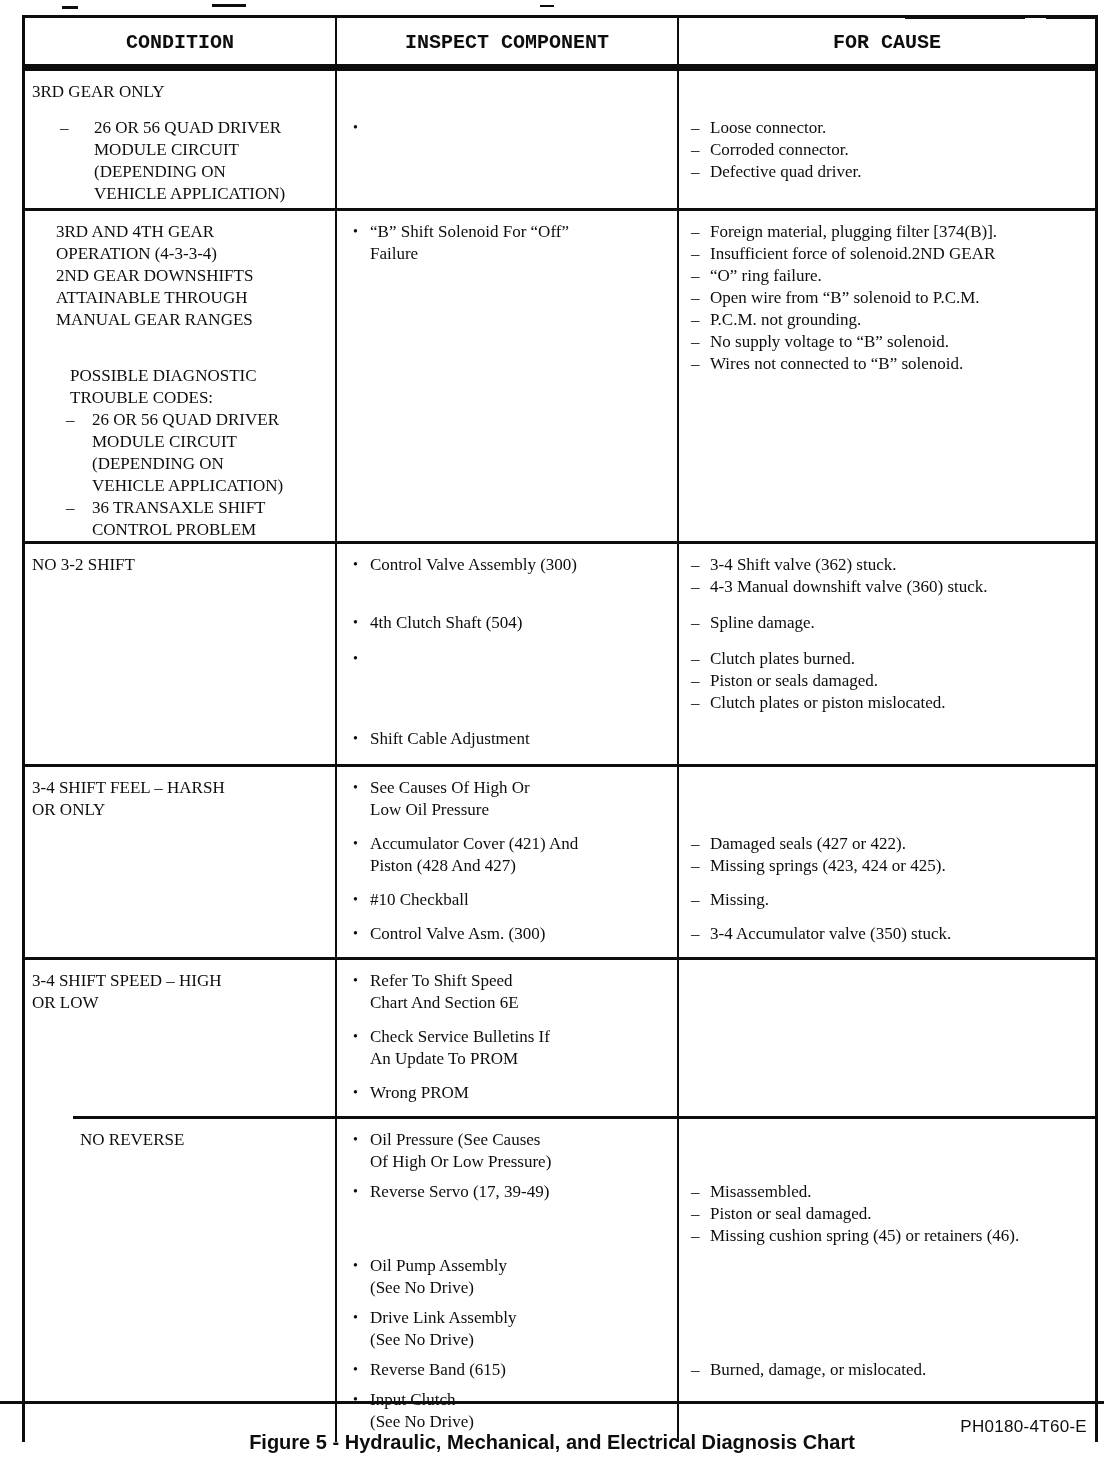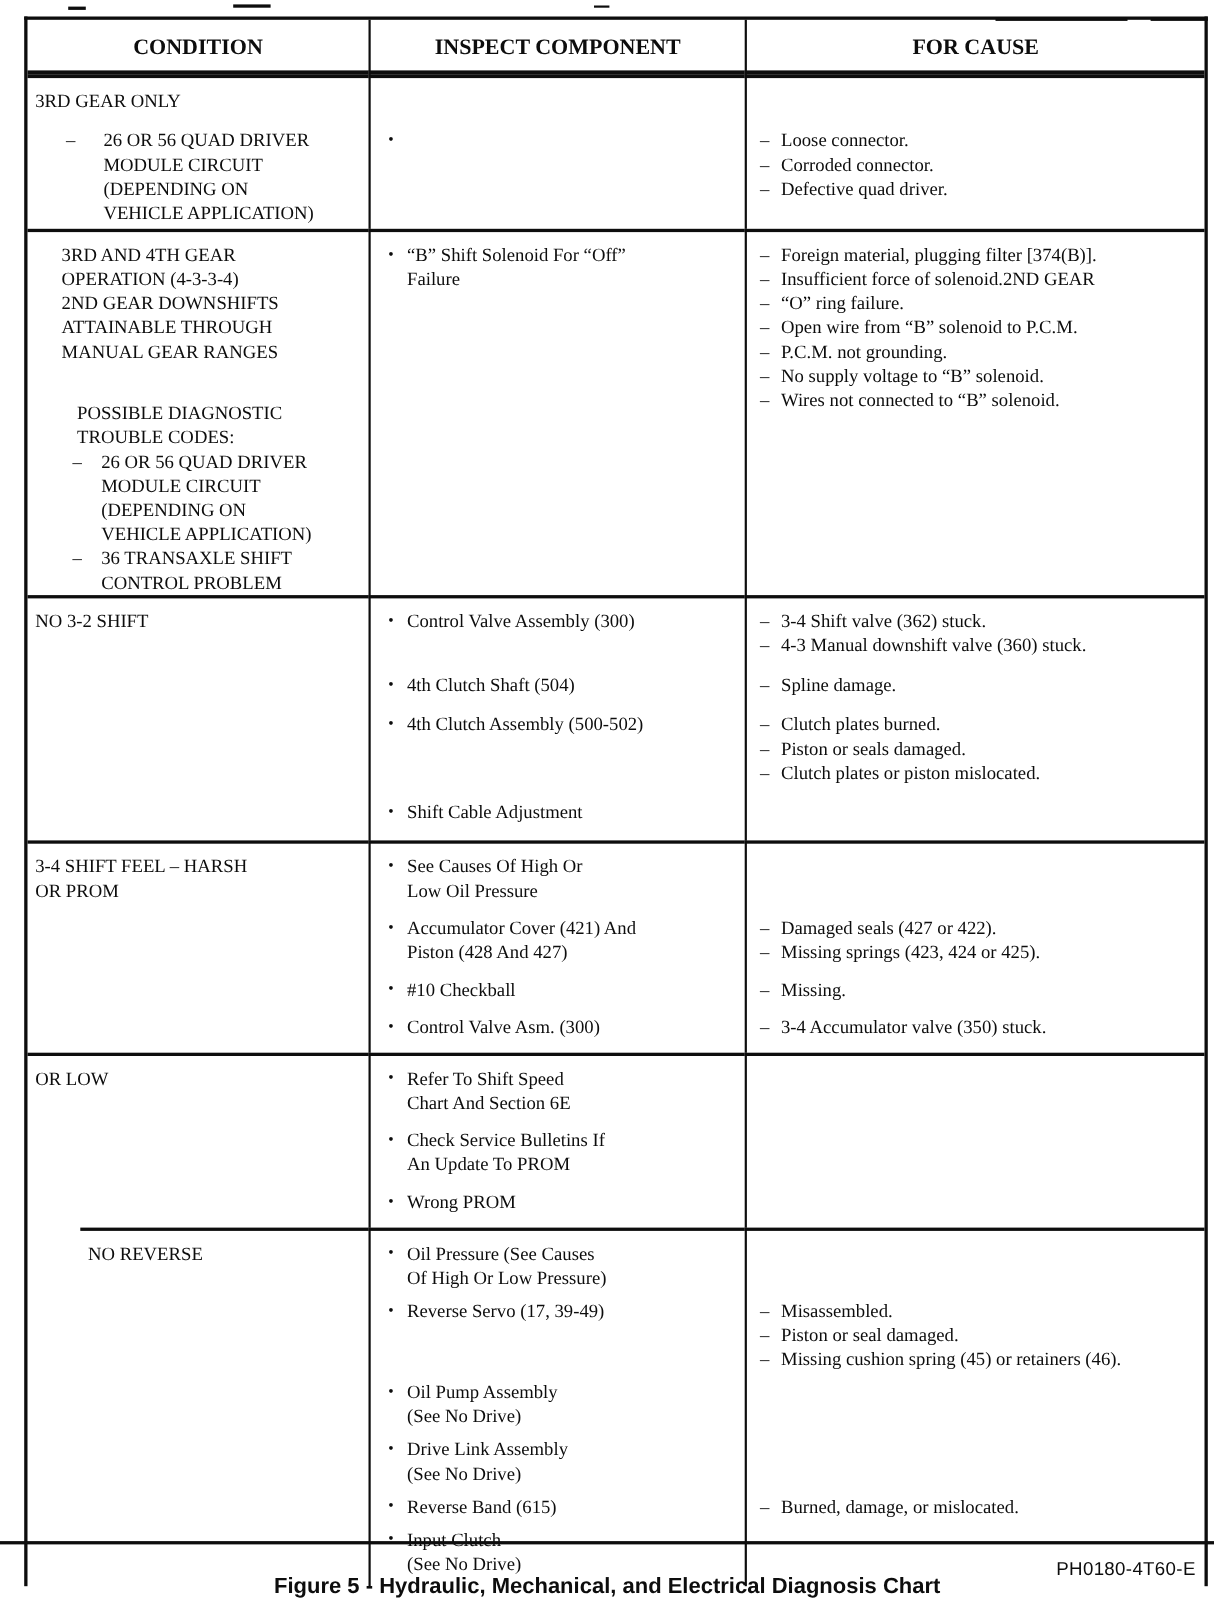--- a/index.html
+++ b/index.html
@@ -18,21 +18,21 @@
     position: absolute;
     left: 22px;
     top: 15px;
     width: 1076px;
     display: grid;
     grid-template-columns: 310px 342px 418px;
     border: 3px solid #0d0d0d;
     border-bottom: none;
   }
   .hcell {
-    font-family: Liberation Serif, serif;
+    font-family: Liberation Mono, monospace;
     font-weight: bold;
     font-size: 20px;
     line-height: 24px;
     text-align: center;
     padding: 13px 0 9px 0;
     border-bottom: 4px solid #0d0d0d;
   }
   .hc2, .hc3 { border-left: 2px solid #0d0d0d; }
   .cell {
     border-top: 3px solid #0d0d0d;
@@ -218,23 +218,20 @@
           </div>
         </div>
         <div class="pair" style="min-height: 22px; margin-bottom: 14px;">
           <span class="bullet">•</span>
           <div class="lines">
             <div class="ln">4th Clutch Shaft (504)</div>
           </div>
         </div>
         <div class="pair" style="min-height: 66px; margin-bottom: 14px;">
           <span class="bullet">•</span>
-          <div class="lines">
-            <div class="ln">4th Clutch Assembly (500-502)</div>
-          </div>
         </div>
         <div class="pair" style="min-height: 22px; margin-bottom: 14px;">
           <span class="bullet">•</span>
           <div class="lines">
             <div class="ln">Shift Cable Adjustment</div>
           </div>
         </div>
       </div>
       <div class="cell c3" style="min-height: 200px;">
         <div class="pair cz" style="min-height: 44px; margin-bottom: 14px;">
@@ -265,21 +262,21 @@
           <div class="cause-row">
             <span class="dash-mark">–</span>
             <span class="ctext">Clutch plates or piston mislocated.</span>
           </div>
         </div>
         <div class="pair cz" style="min-height: 22px; margin-bottom: 14px;"></div>
       </div>
       <div class="cell c1" style="min-height: 181px;">
         <div class="cond-block">
           <div class="ln">3-4 SHIFT FEEL – HARSH</div>
-          <div class="ln">OR PROM</div>
+          <div class="ln">OR ONLY</div>
         </div>
       </div>
       <div class="cell c2" style="min-height: 181px;">
         <div class="pair" style="min-height: 44px; margin-bottom: 12px;">
           <span class="bullet">•</span>
           <div class="lines">
             <div class="ln">See Causes Of High Or</div>
             <div class="ln">Low Oil Pressure</div>
           </div>
         </div>
@@ -323,20 +320,21 @@
         </div>
         <div class="pair cz" style="min-height: 22px; margin-bottom: 12px;">
           <div class="cause-row">
             <span class="dash-mark">–</span>
             <span class="ctext">3-4 Accumulator valve (350) stuck.</span>
           </div>
         </div>
       </div>
       <div class="cell c1" style="min-height: 150px;">
         <div class="cond-block">
+          <div class="ln">3-4 SHIFT SPEED – HIGH</div>
           <div class="ln">OR LOW</div>
         </div>
       </div>
       <div class="cell c2" style="min-height: 150px;">
         <div class="pair" style="min-height: 44px; margin-bottom: 12px;">
           <span class="bullet">•</span>
           <div class="lines">
             <div class="ln">Refer To Shift Speed</div>
             <div class="ln">Chart And Section 6E</div>
           </div>

